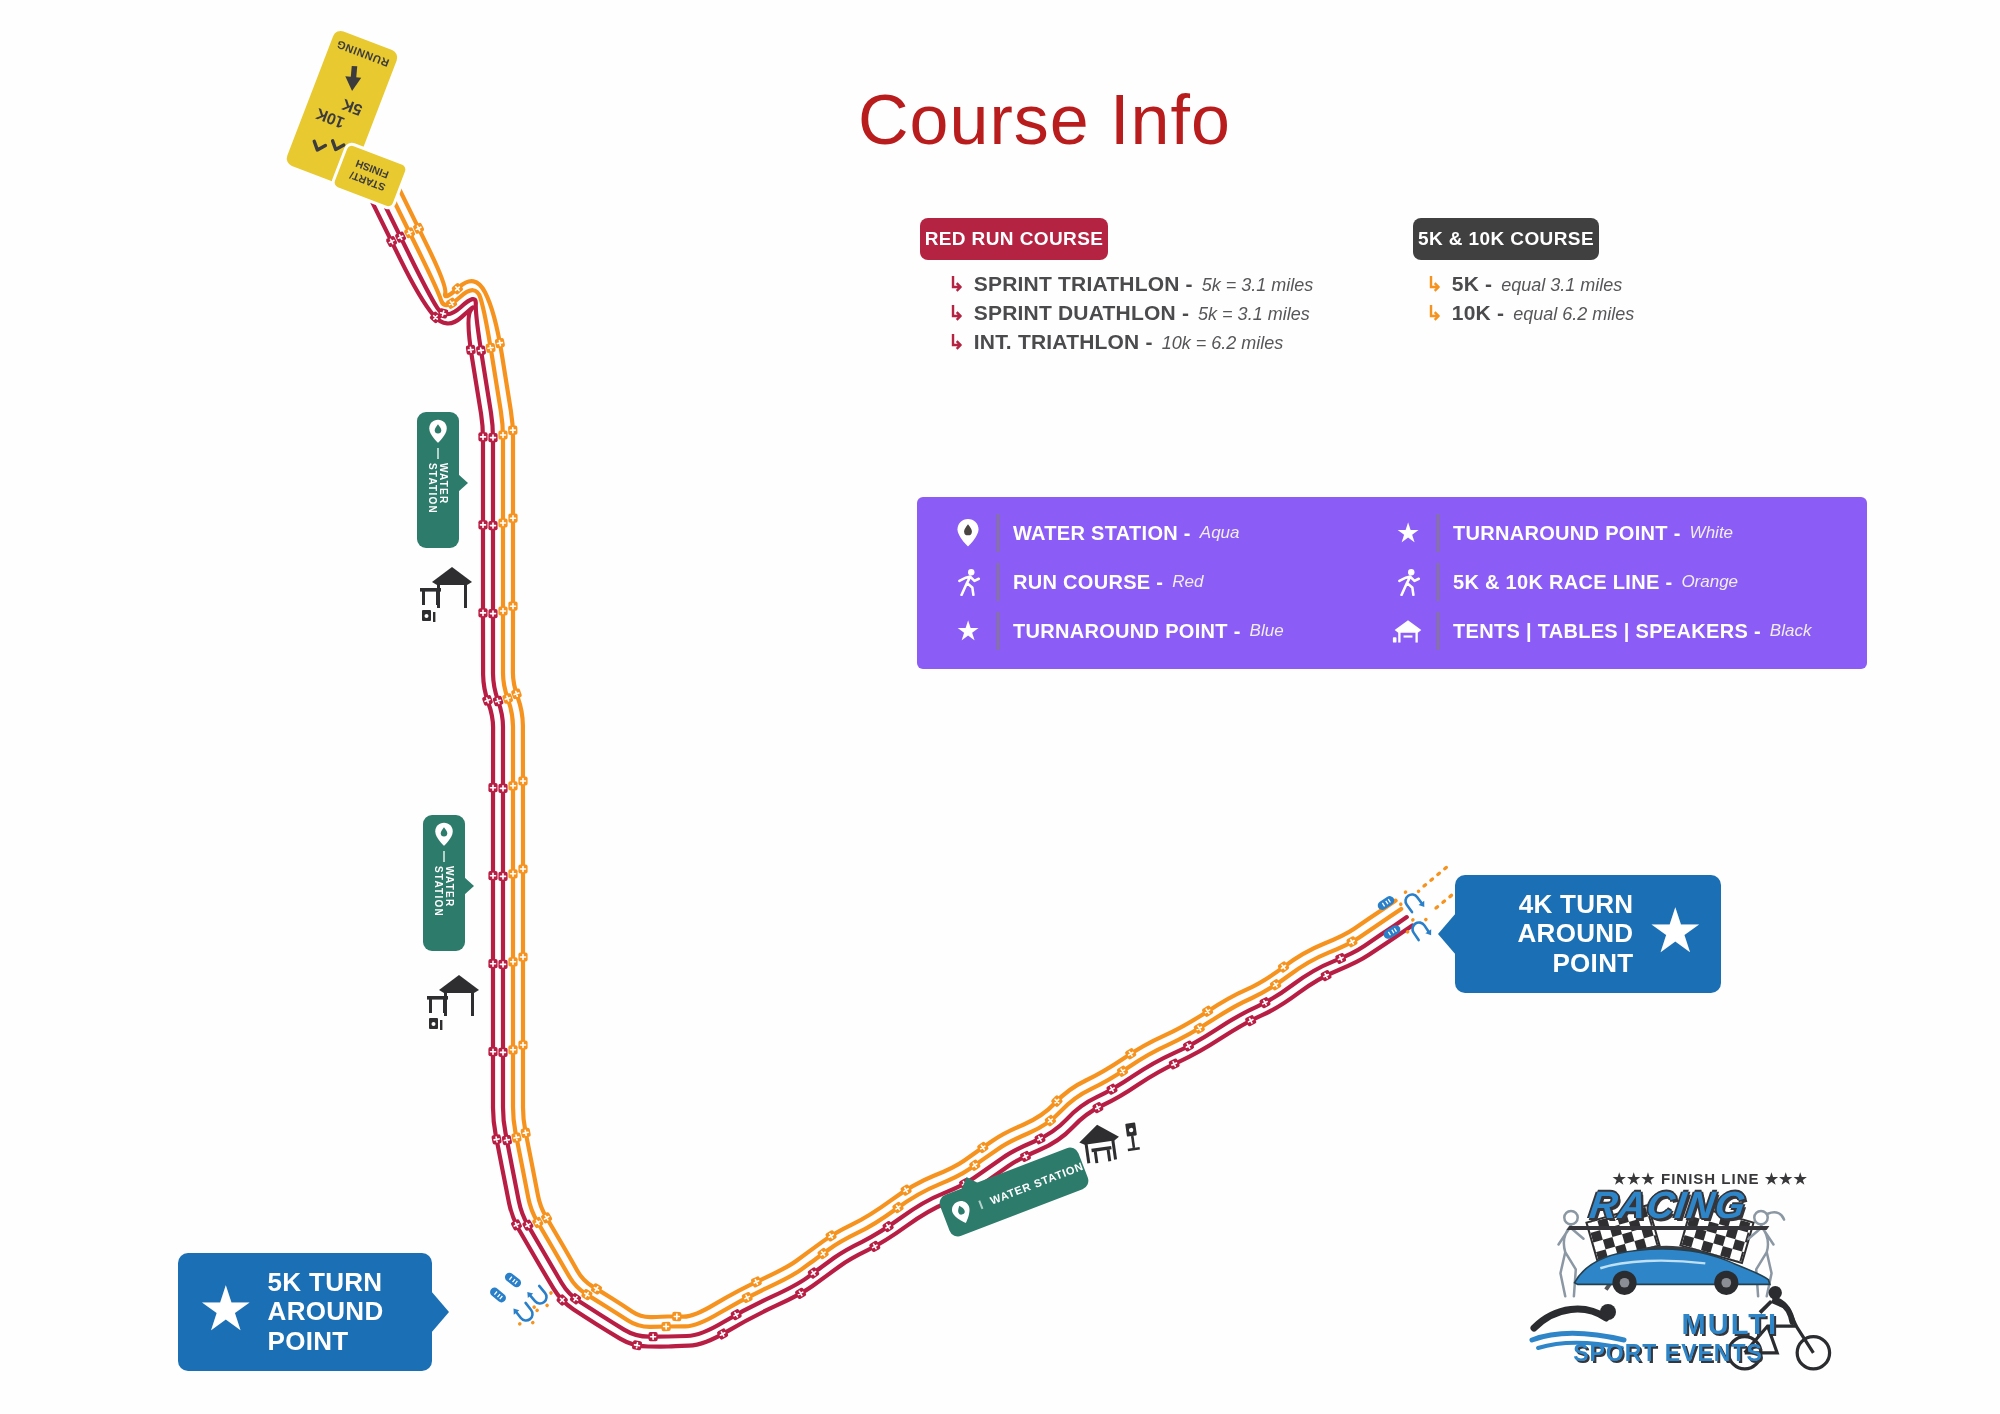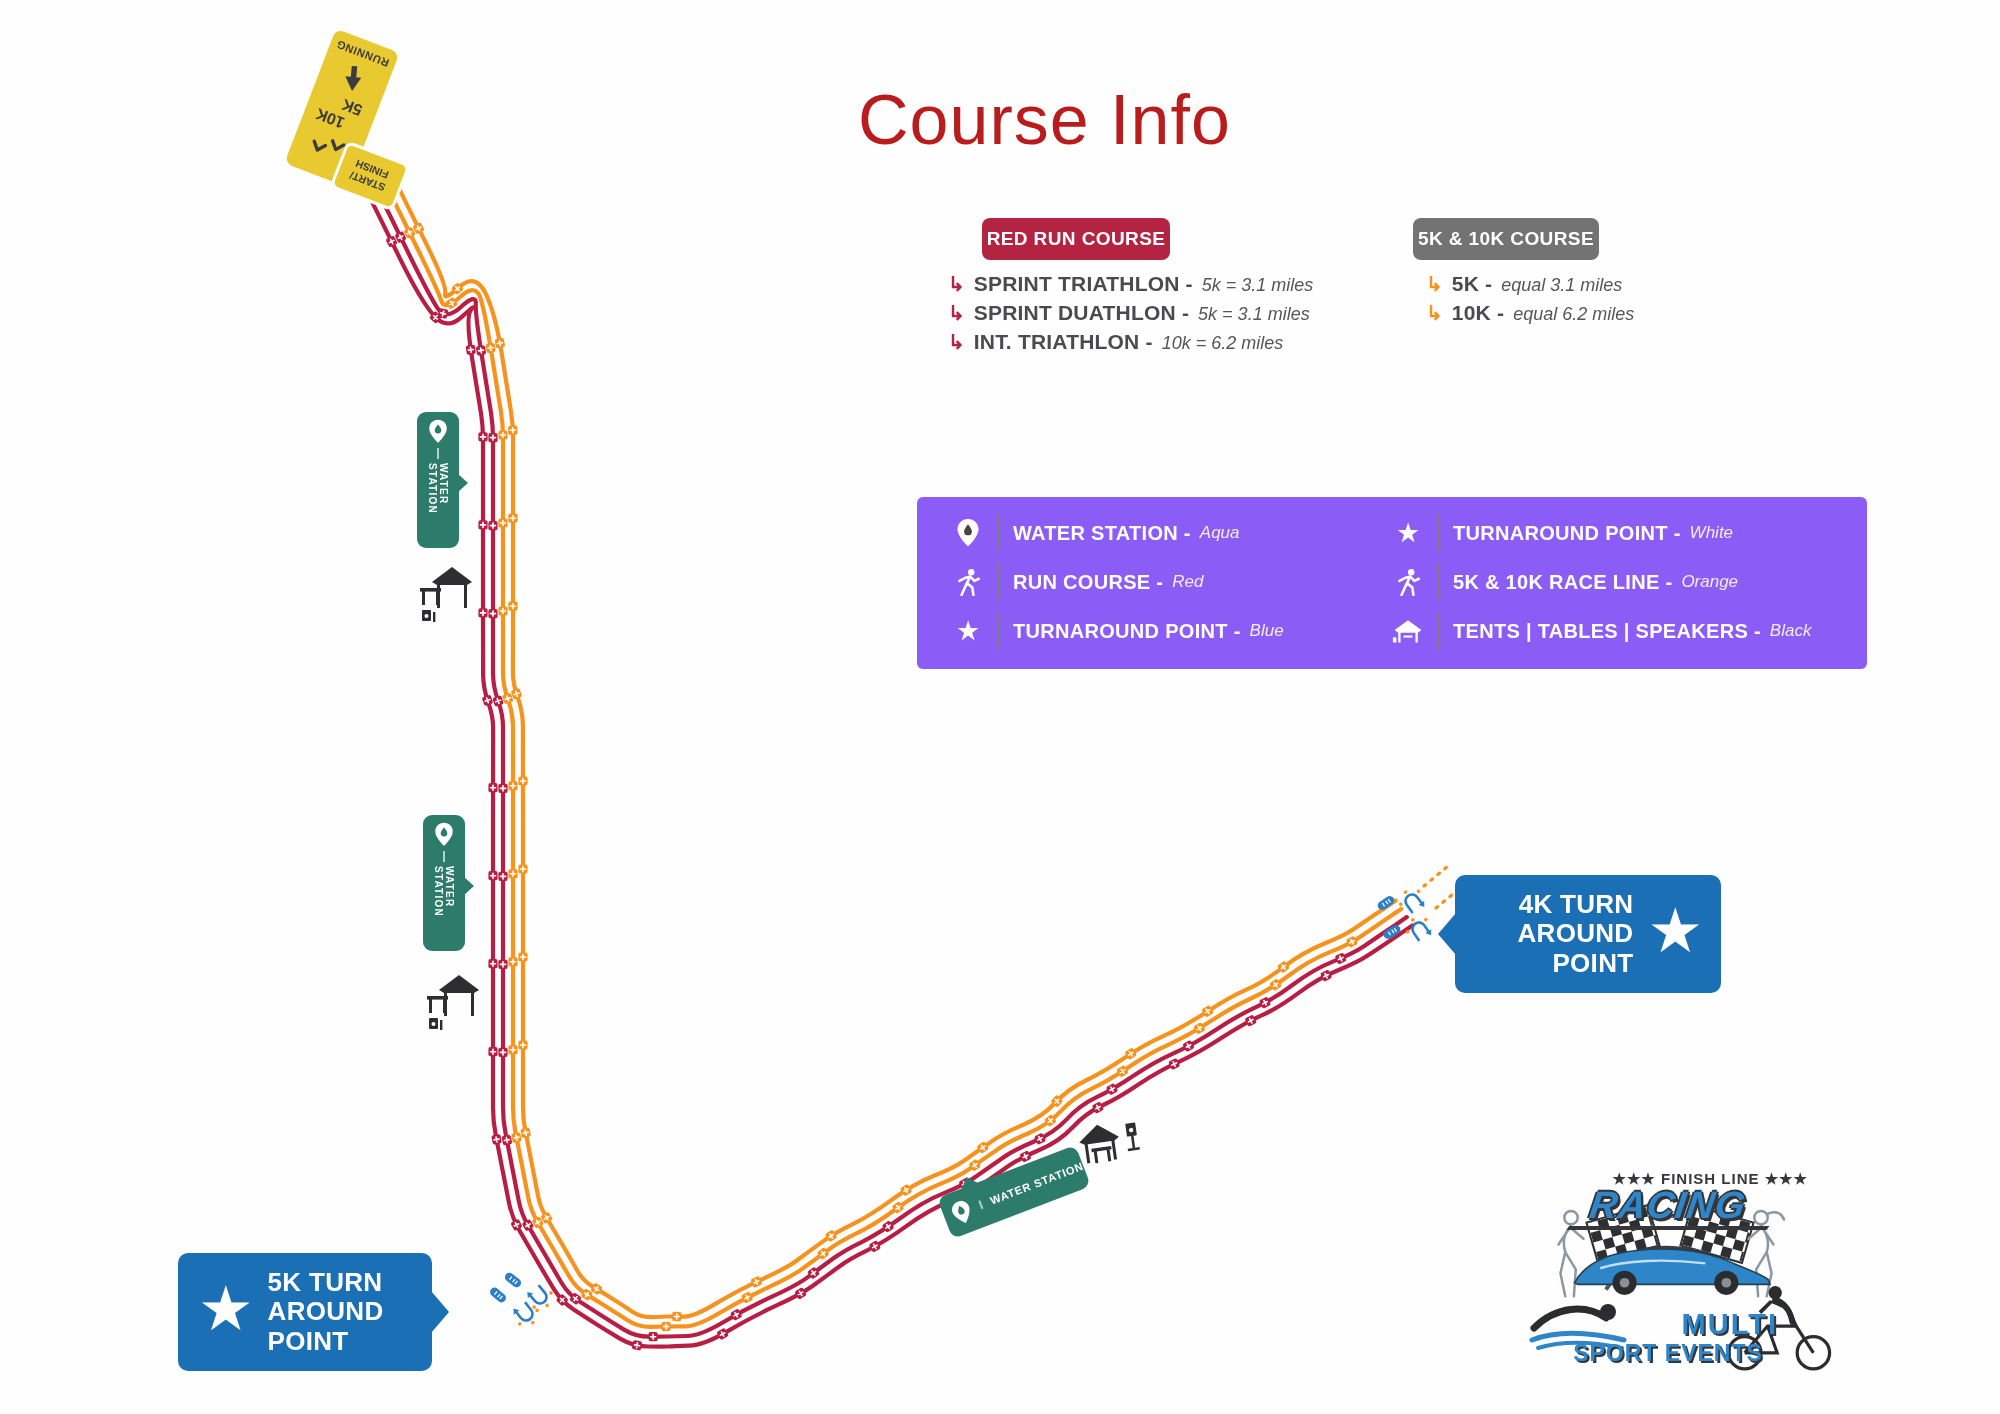--- a/index.html
+++ b/index.html
@@ -7,22 +7,22 @@
   .abs{position:absolute;}
   svg{display:block;}
 
   
   #course-svg{position:absolute;left:0;top:0;z-index:1;pointer-events:none;}
 
   
   #page-title{left:858px;top:80px;font-size:70px;font-weight:normal;color:#b91c1c;letter-spacing:1px;z-index:3;}
   .badge{position:absolute;height:42px;border-radius:8px;color:#fff;font-weight:bold;font-size:19px;
          display:flex;align-items:center;justify-content:center;letter-spacing:.4px;z-index:3;}
-  #badge-red{left:982px;top:218px;width:188px;background:#b52342;}
-  #badge-orange{left:1413px;top:218px;width:186px;background:#737373;}
+  #badge-red{left:920px;top:218px;width:188px;background:#b52342;}
+  #badge-orange{left:1413px;top:218px;width:186px;background:#404040;}
   .course-list{position:absolute;display:flex;flex-direction:column;gap:4px;z-index:3;}
   #list-red{left:948px;top:272px;}
   #list-orange{left:1426px;top:272px;}
   .ci-row{display:flex;align-items:baseline;gap:9px;height:25px;}
   .ci-arrow{font-weight:bold;font-size:20px;}
   .ci-arrow.red{color:#b52342;} .ci-arrow.orange{color:#f6921e;}
   .ci-name{font-weight:bold;font-size:21px;color:#4b4a4d;letter-spacing:.2px;white-space:nowrap;}
   .ci-detail{font-style:italic;font-size:18px;color:#565558;white-space:nowrap;}
 
   

